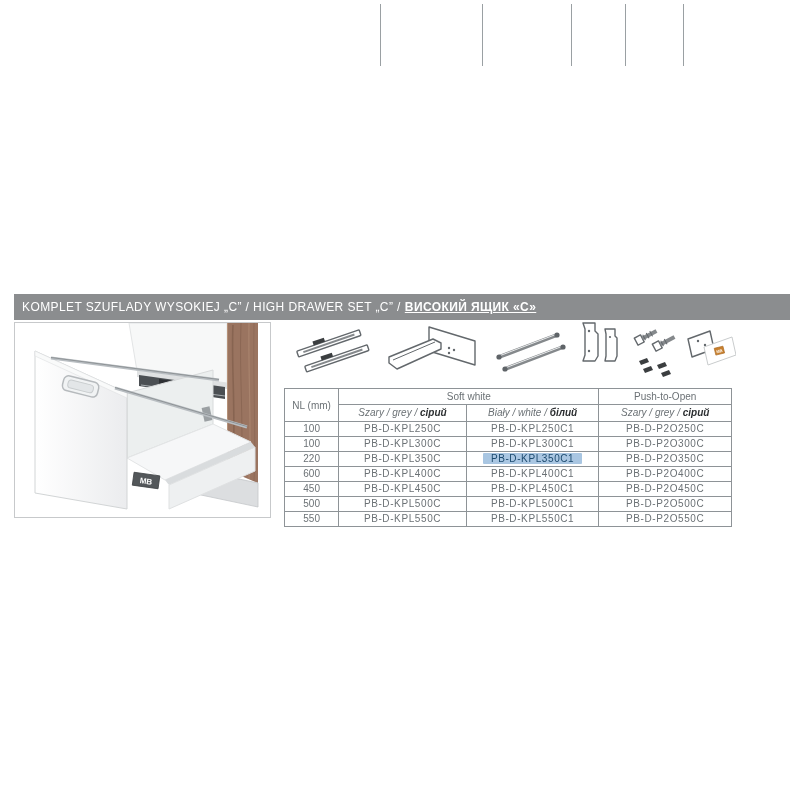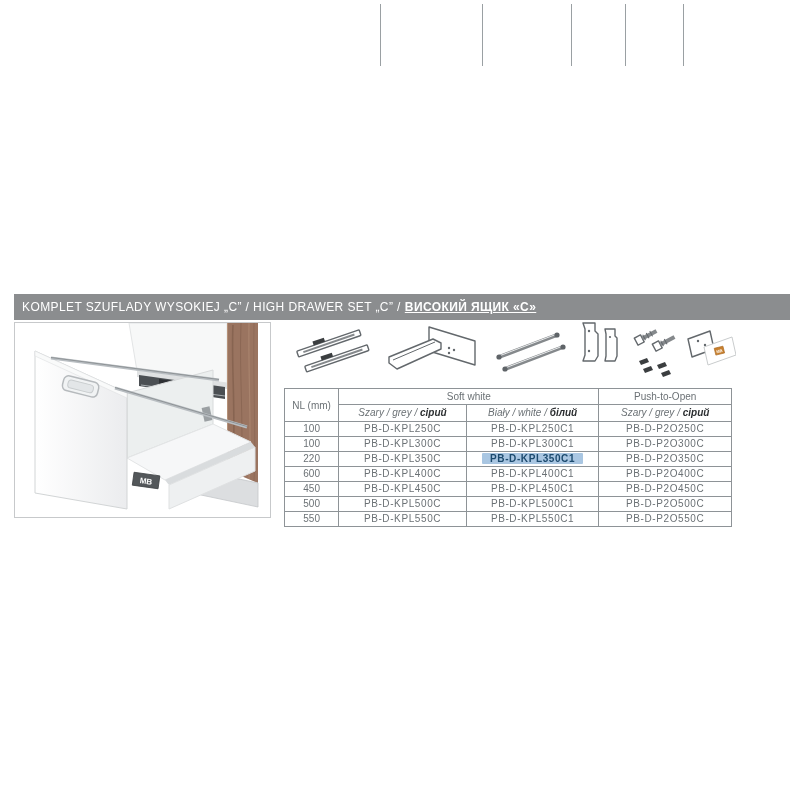--- a/index.html
+++ b/index.html
@@ -23,21 +23,21 @@
   table{border-collapse:collapse;width:100%;table-layout:fixed;
         font-size:10px;color:#6b7175;}
   th,td{border:1px solid #8e9397;text-align:center;vertical-align:middle;
         padding:0;height:14px;line-height:14px;background:#fff;font-weight:normal;
         overflow:hidden;white-space:nowrap;}
   th.group{height:15px;line-height:15px;}
   th.sub{height:16px;line-height:16px;font-style:italic;}
   th.sub b{color:#2b2e30;font-weight:bold;}
   td.code{letter-spacing:.6px;}
   col.c-nl{width:54px;}col.c-grey{width:127px;}col.c-white{width:132px;}col.c-p2o{width:132px;}
-  .sel{background:#a9c6e2;color:#1c4a6e;font-weight:bold;padding:0 8px;border-radius:1px;}
+  .sel{background:#a9c6e2;color:#1c4a6e;font-weight:normal;padding:0 8px;border-radius:1px;}
   .ic{stroke:#63686c;fill:#ffffff;stroke-width:1.4;stroke-linejoin:round;stroke-linecap:round;}
   .ic-fill{fill:#85898c;stroke:none;}
   .ic-dark{fill:#3b3e40;stroke:none;}
 </style>
 </head>
 <body>
 
 <div class="page">
 
   <div class="titlebar">

